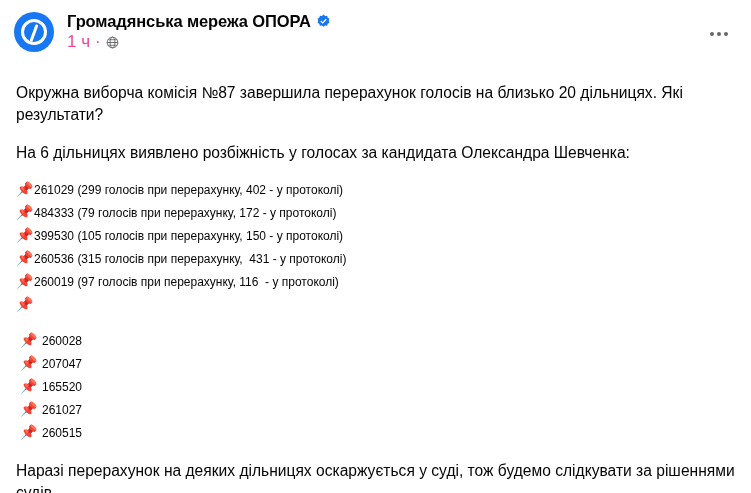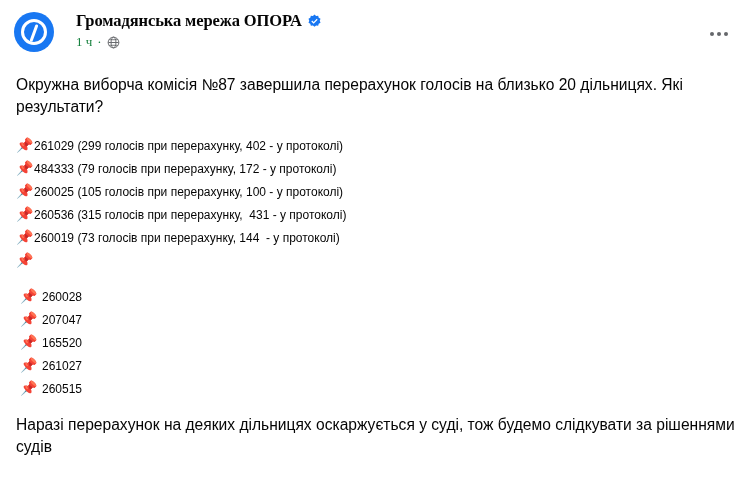--- a/index.html
+++ b/index.html
@@ -51,26 +51,25 @@
     position: absolute;
     left: 50%;
     top: 2px;
     width: 3px;
     height: 18px;
     background: #ffffff;
     transform: translateX(-50%) rotate(20deg);
     border-radius: 2px;
   }
   .header-text {
-    margin-left: 22px;
+    margin-left: 13px;
     display: flex;
     flex-direction: column;
     justify-content: flex-start;
     padding-top: 1px;
-    font-family: Liberation Serif, serif;
   }
   .page-name-row {
     display: flex;
     align-items: center;
     gap: 5px;
   }
   .page-name {
     font-size: 16.5px;
     font-weight: bold;
     color: #050505;
@@ -82,22 +81,22 @@
     height: 15px;
     display: block;
   }
   .meta-row {
     display: flex;
     align-items: center;
     gap: 5px;
     margin-top: 3px;
   }
   .timestamp {
-    font-size: 13px;
-    color: #15803d;
+    font-size: 17px;
+    color: #ec4899;
     line-height: 16px;
   }
   .globe {
     width: 13px;
     height: 13px;
     display: block;
   }
   .more-btn {
     position: absolute;
     right: 2px;
@@ -118,21 +117,21 @@
     background: #65676b;
     display: block;
   }
   .post-body {
     padding: 4px 2px 0 2px;
     font-size: 15.6px;
     line-height: 22px;
     color: #050505;
   }
   .para {
-    margin: 8px 0 16px 0;
+    margin: 16px 0 16px 0;
     max-width: 720px;
   }
   .para.tight {
     margin-bottom: 14px;
   }
   .list {
     margin: 0 0 14px 0;
     padding: 0;
     list-style: none;
   }
@@ -199,41 +198,42 @@
       <span></span>
       <span></span>
       <span></span>
     </div>
   </div>
 
   <div class="post-body">
 
     <p class="para">Окружна виборча комісія №87 завершила перерахунок голосів на близько 20 дільницях. Які результати?</p>
 
+    <p class="para tight">На 6 дільницях виявлено розбіжність у голосах за кандидата Олександра Шевченка:</p>
 
     <ul class="list">
       <li>
         <span class="pin">📌</span>
         <span class="item-text">261029 (299 голосів при перерахунку, 402 - у протоколі)</span>
       </li>
       <li>
         <span class="pin">📌</span>
         <span class="item-text">484333 (79 голосів при перерахунку, 172 - у протоколі)</span>
       </li>
       <li>
         <span class="pin">📌</span>
-        <span class="item-text">260025 (105 голосів при перерахунку, 100 - у протоколі)</span>
+        <span class="item-text">399530 (105 голосів при перерахунку, 150 - у протоколі)</span>
       </li>
       <li>
         <span class="pin">📌</span>
         <span class="item-text">260536 (315 голосів при перерахунку,  431 - у протоколі)</span>
       </li>
       <li>
         <span class="pin">📌</span>
-        <span class="item-text">260019 (73 голосів при перерахунку, 144  - у протоколі)</span>
+        <span class="item-text">260019 (97 голосів при перерахунку, 116  - у протоколі)</span>
       </li>
       <li>
         <span class="pin">📌</span>
       </li>
     </ul>
 
 
     <ul class="list indented">
       <li>
         <span class="pin">📌</span>

